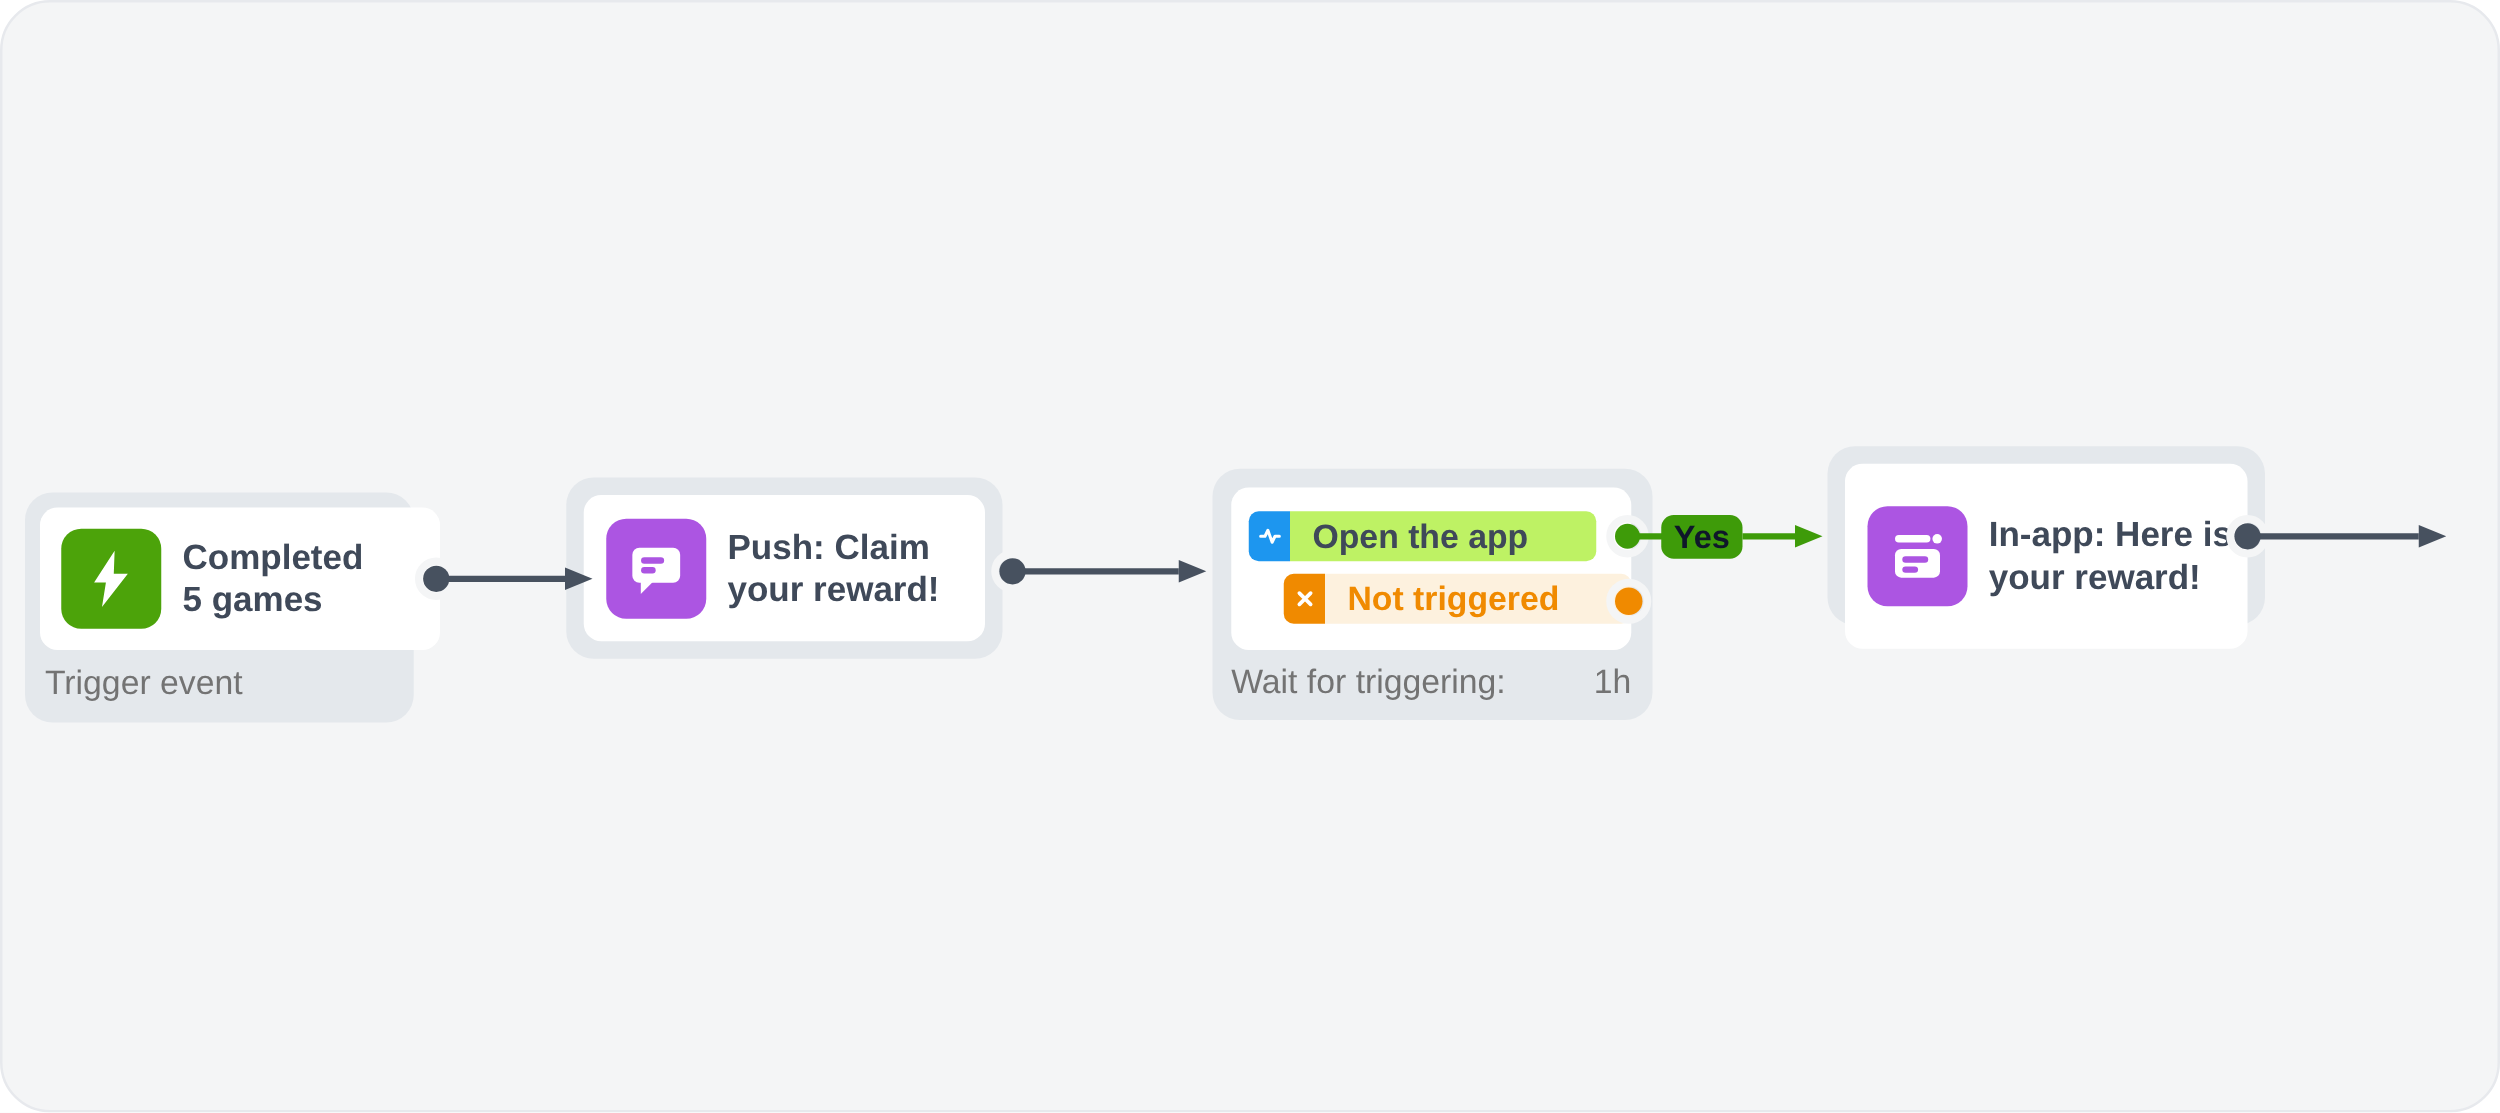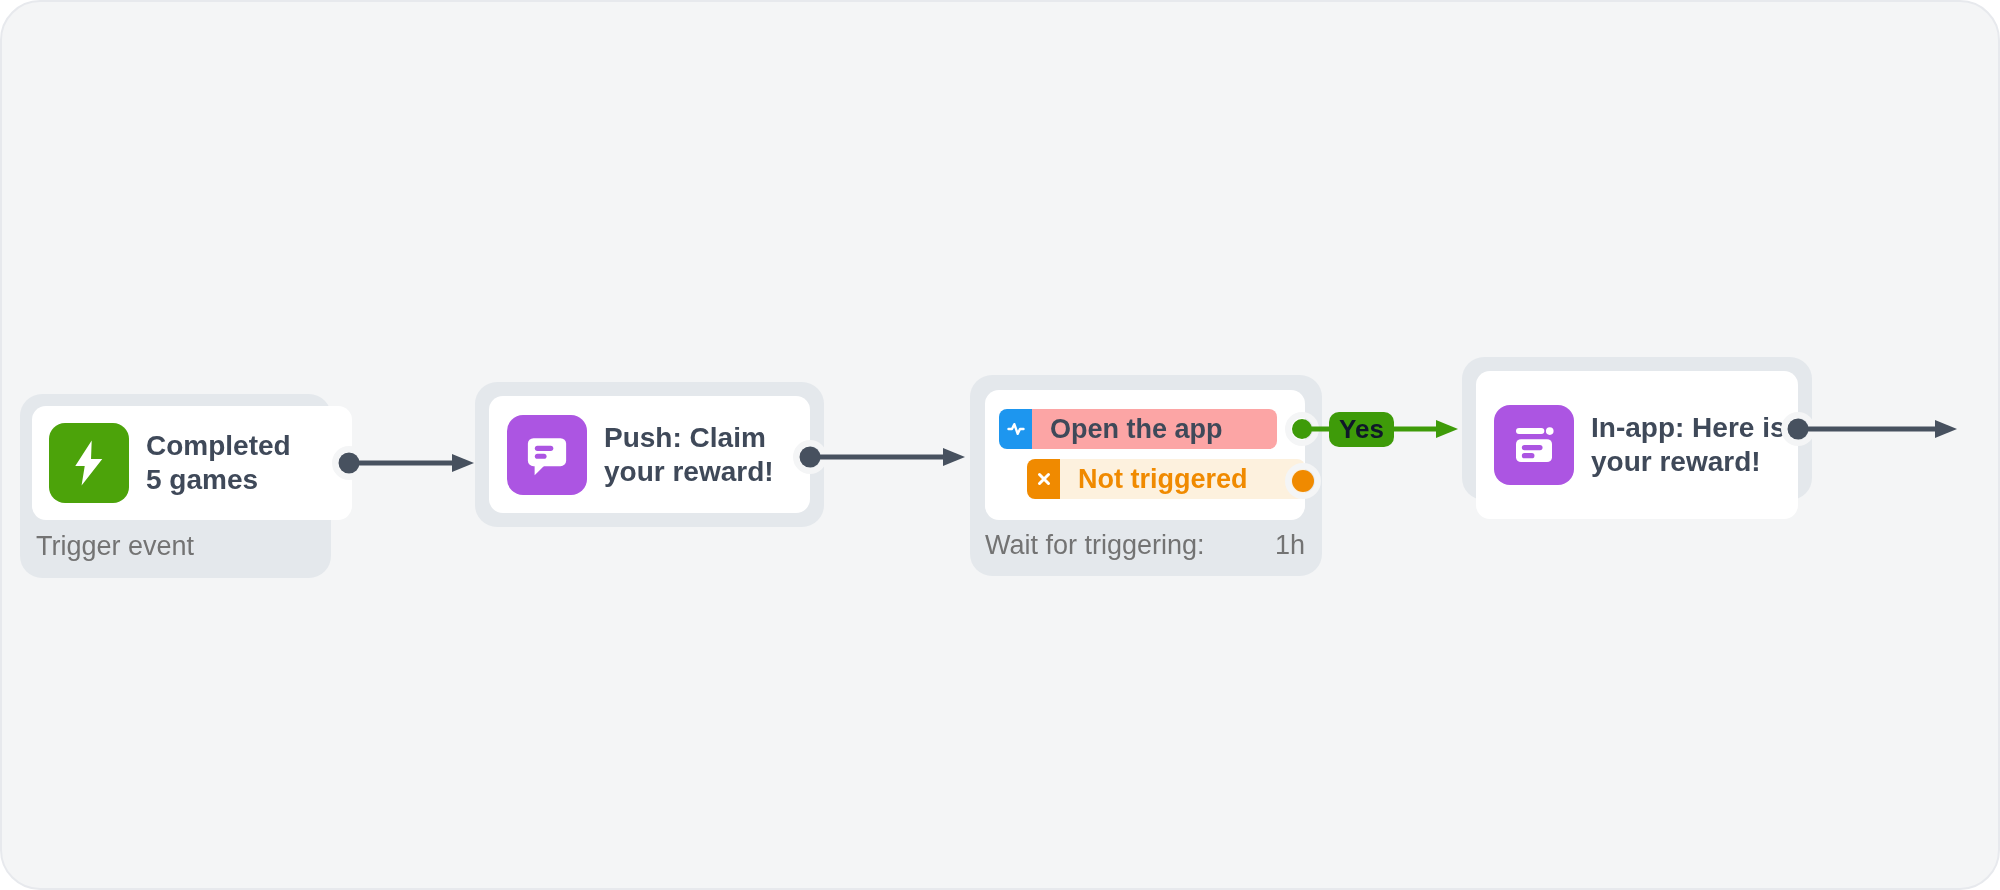--- a/index.html
+++ b/index.html
@@ -29,21 +29,21 @@
   }
   .node-footer {
     position:absolute; display:flex; align-items:center;
     font-size:27px; color:#737373; white-space:nowrap;
   }
   
   .node-trigger { left:18px;  top:392px; width:311px; height:184px; }
   .card-trigger { left:12px;  top:12px;  width:320px; height:114px; padding-left:17px; }
   .footer-trigger { left:16px; top:130px; height:44px; }
 
-  .node-push { left:473px; top:380px; width:349px; height:145px; }
+  .node-push { left:451px; top:380px; width:349px; height:145px; }
   .card-push { left:14px;  top:14px;  width:321px; height:117px; padding-left:18px; }
 
   .node-wait { left:968px; top:373px; width:352px; height:201px; }
   .card-wait { left:15px;  top:15px;  width:320px; height:130px; display:block; }
   .branch-row {
     position:absolute; left:14px; width:278px; height:40px;
     display:flex; align-items:stretch; border-radius:8px;
   }
   .branch-row-0 { top:19px; }
   .branch-row-1 { top:69px;margin-left:28px; }
@@ -51,21 +51,21 @@
     width:33px; flex:none; border-radius:8px 0 0 8px;
     display:flex; align-items:center; justify-content:center;
   }
   .row-icon svg { width:24px; height:24px; }
   .row-icon-blue   { background:#1D96EF; }
   .row-icon-orange { background:#F08A00; }
   .row-body {
     flex:1; display:flex; align-items:center; padding-left:18px;
     border-radius:0 8px 8px 0; font-size:27px; font-weight:700; white-space:nowrap;
   }
-  .row-body-blue   { background:#fca5a5; color:#3F4959; }
+  .row-body-blue   { background:#bef264; color:#3F4959; }
   .row-body-orange { background:#FDF1DE; color:#F08A00; }
   .footer-wait { left:15px; top:145px; width:320px; height:50px; justify-content:space-between;text-align:center; }
 
   .node-inapp { left:1460px; top:355px; width:350px; height:143px; }
   .card-inapp { left:14px;   top:14px;  width:322px; height:148px; padding-left:18px; }
 
   .connector-layer {
     position:absolute; left:0; top:0; width:2000px; height:890px;
     z-index:5; pointer-events:none;
   }

